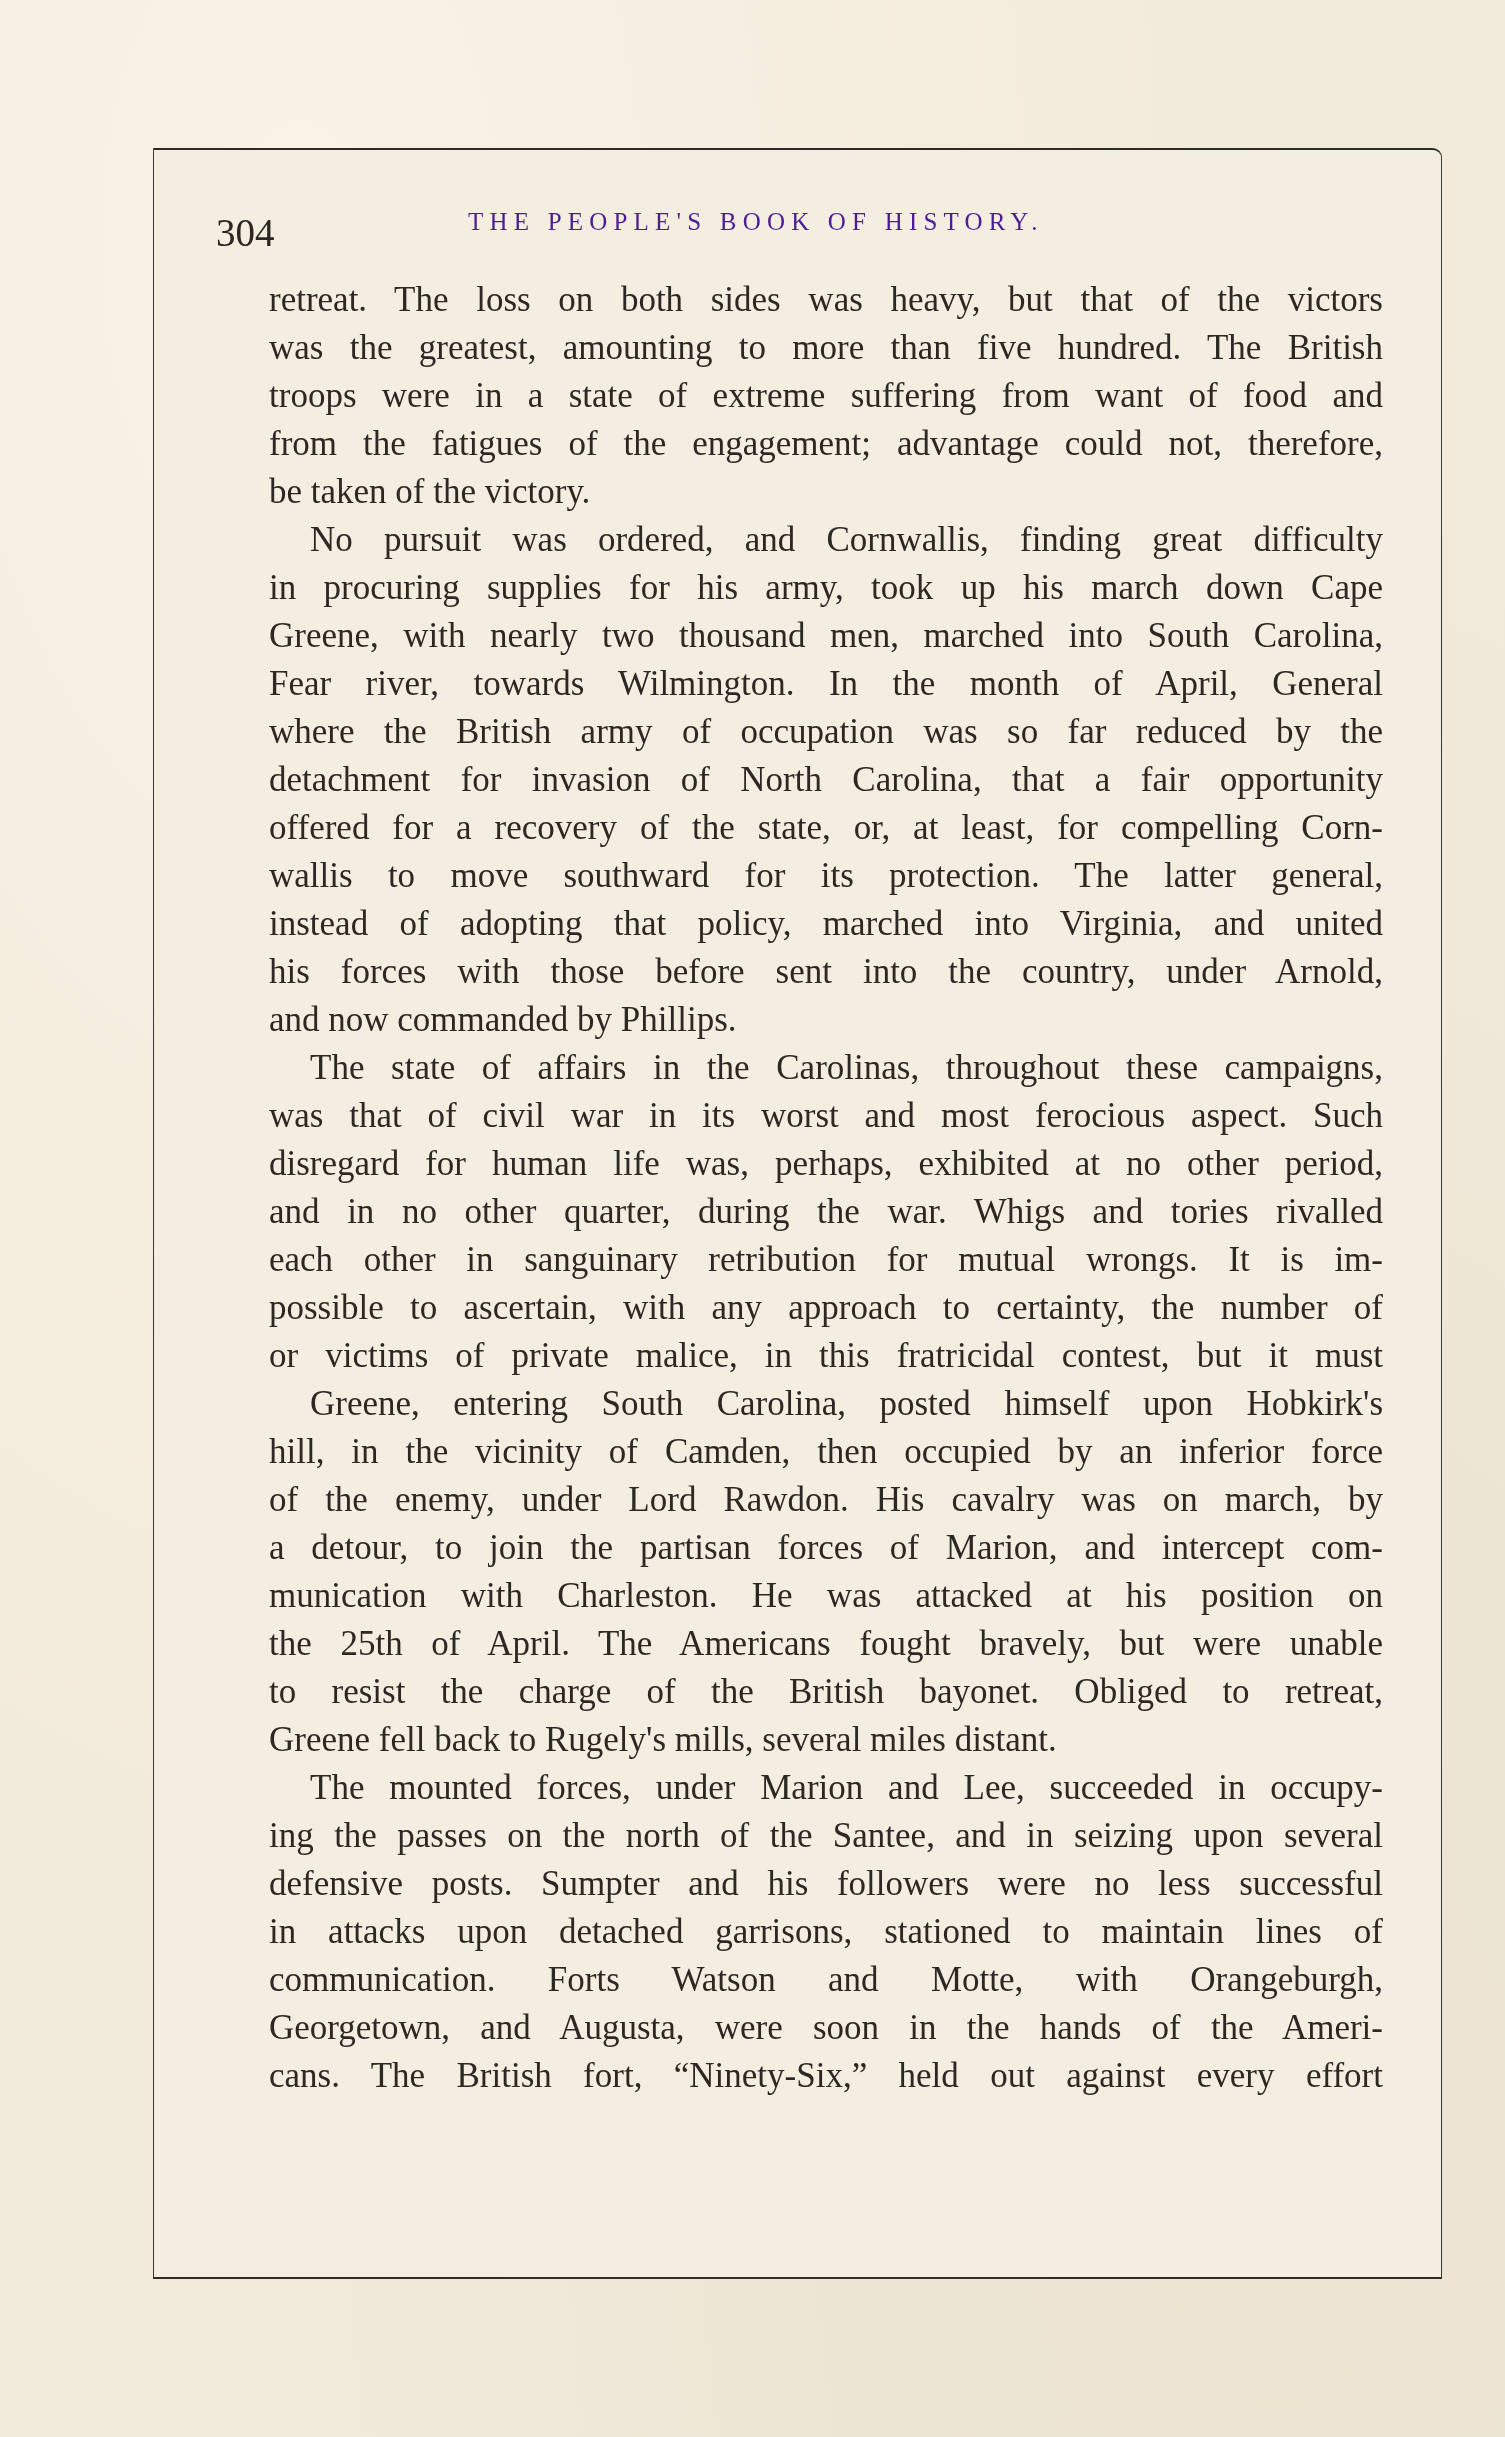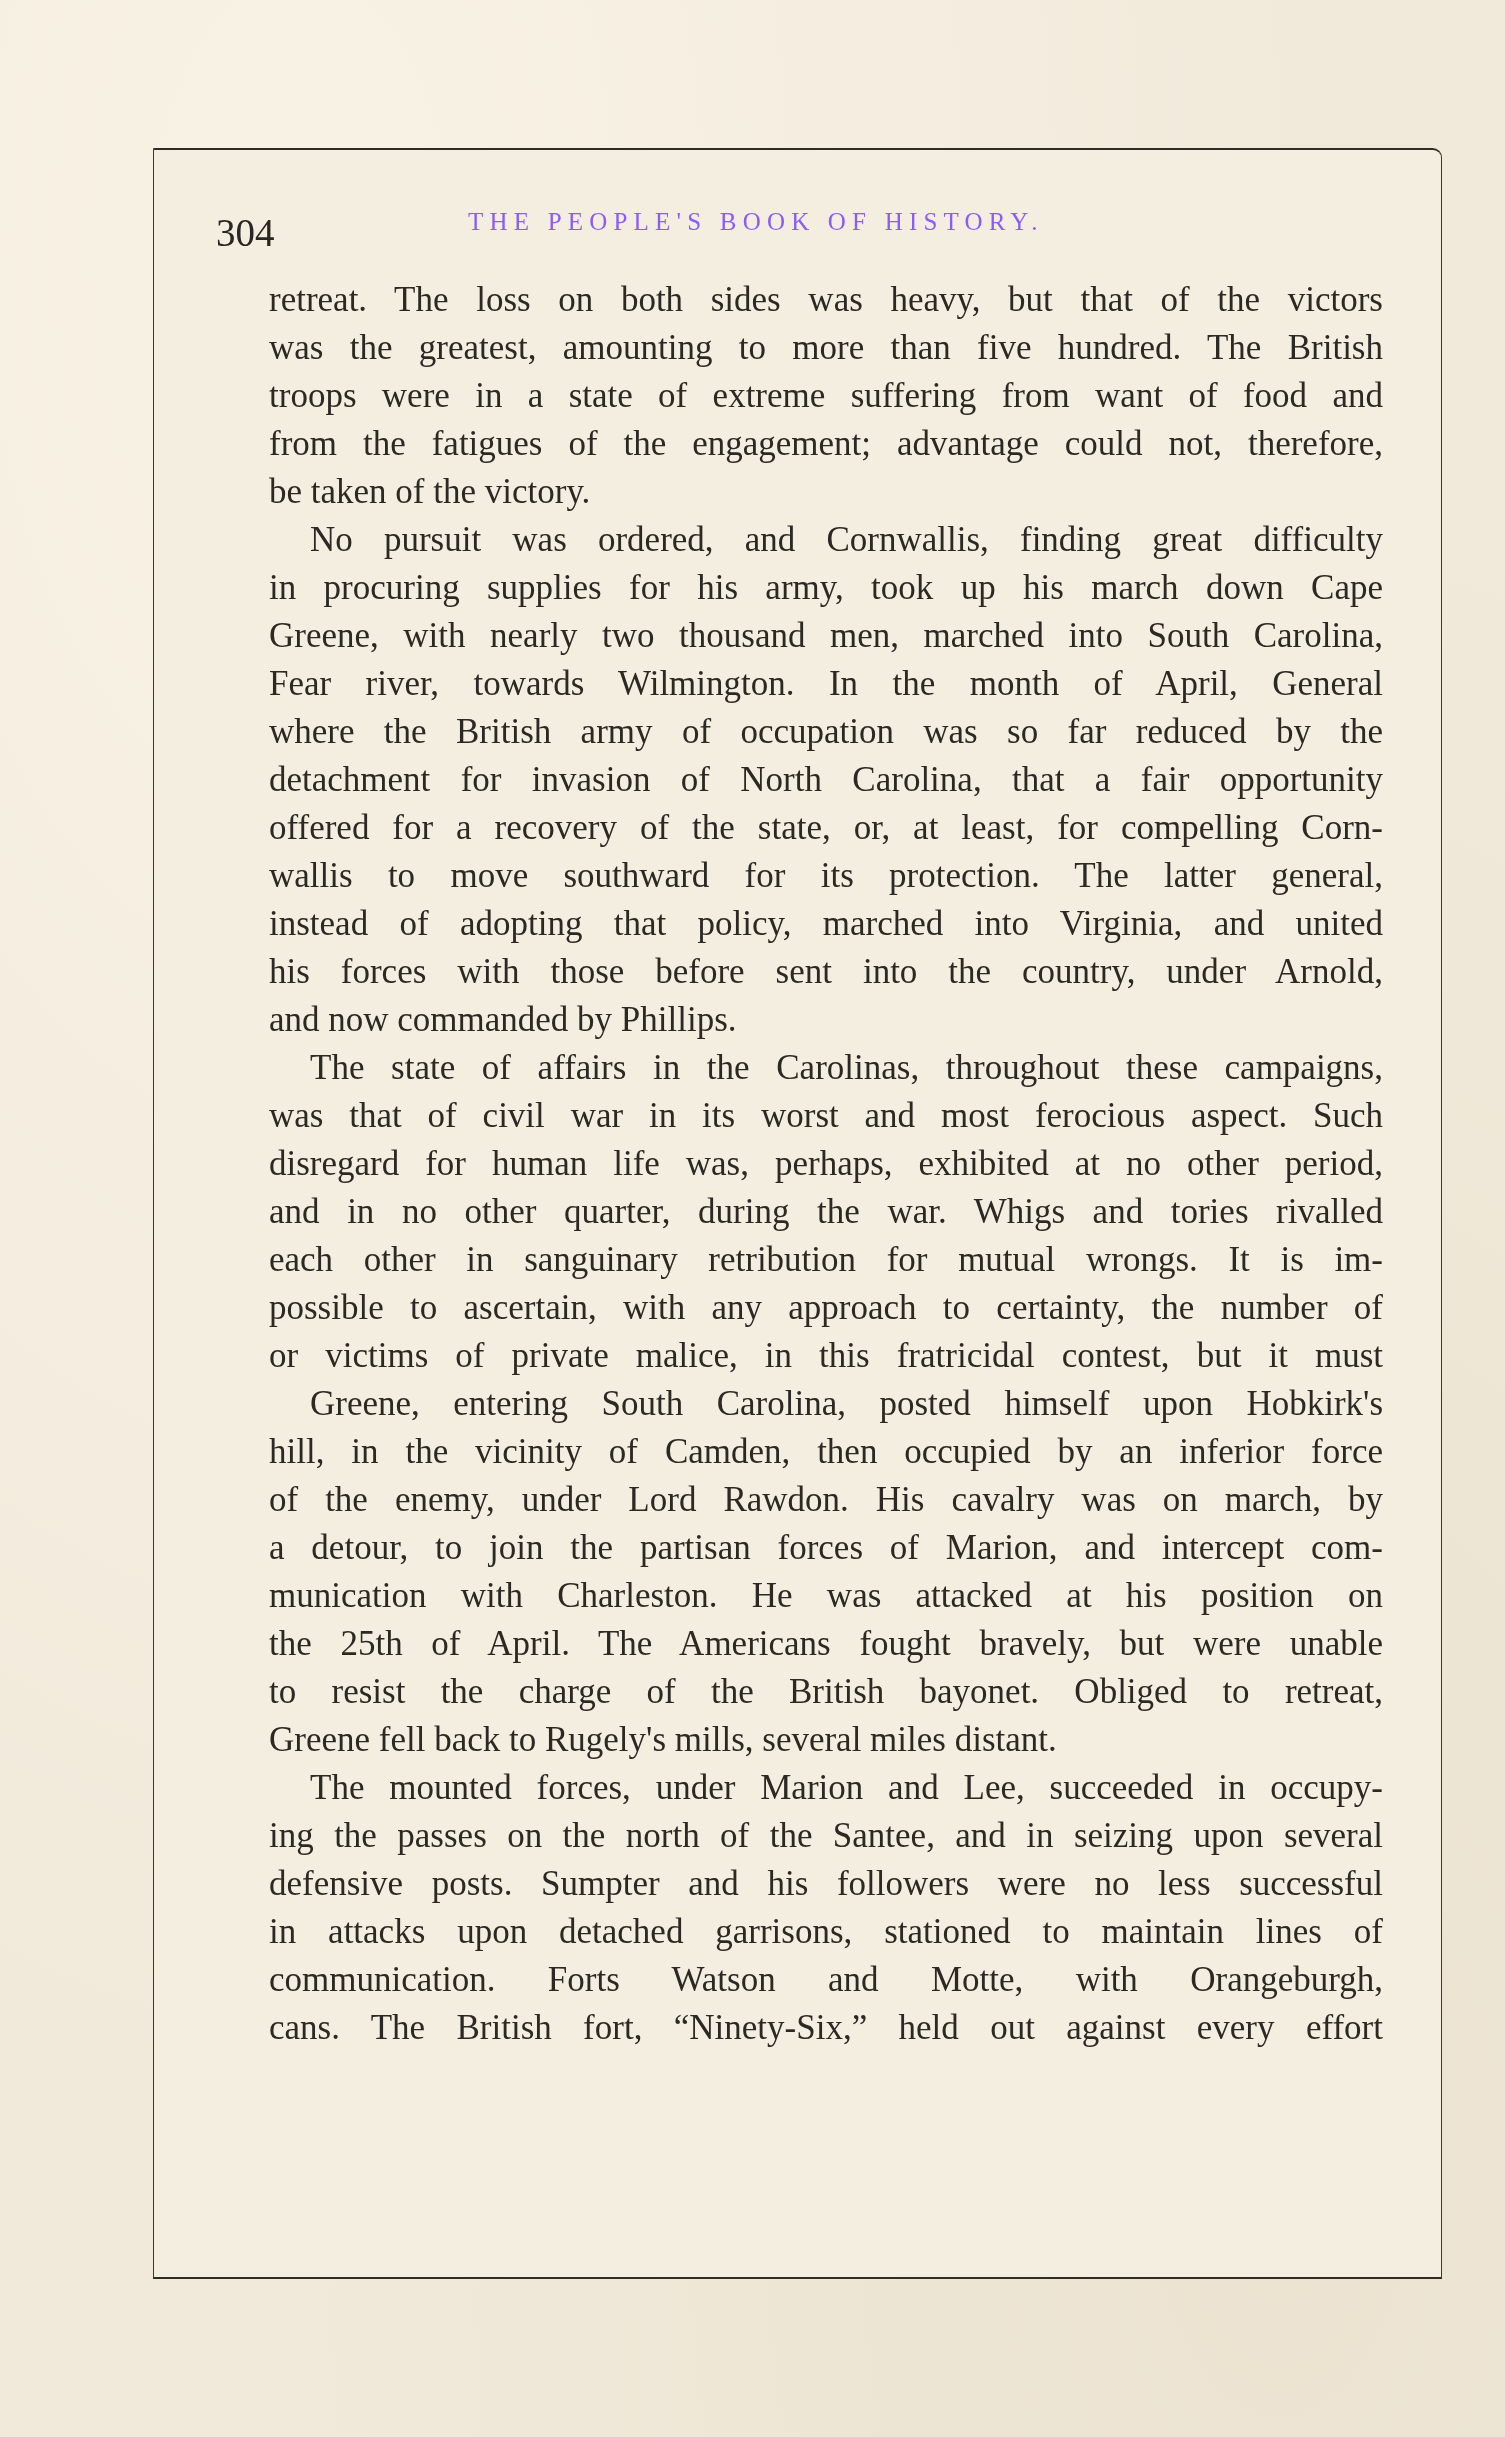--- a/index.html
+++ b/index.html
@@ -54,21 +54,21 @@
       letter-spacing: 0px;
       color: #2a2723;
     }
     .book-title {
       position: absolute;
       left: 252px;
       top: 9.4px;
       font-family: "Liberation Serif", serif;
       font-size: 25px;
       letter-spacing: 6.2px;
-      color: #8b5cf6;
+      color: #4c1d95;
     }
     .body-text {
       position: absolute;
       left: 225px;
       top: 276px;
       width: 1158px;
     }
     .line {
       display: block;
       height: 48px;
@@ -139,16 +139,17 @@
       <span class="line">the 25th of April.  The Americans fought bravely, but were unable</span>
       <span class="line">to resist the charge of the British bayonet.  Obliged to retreat,</span>
       <span class="line last">Greene fell back to Rugely's mills, several miles distant.</span>
     </div>
     <div>
       <span class="line indent">The mounted forces, under Marion and Lee, succeeded in occupy-</span>
       <span class="line">ing the passes on the north of the Santee, and in seizing upon several</span>
       <span class="line">defensive posts.  Sumpter and his followers were no less successful</span>
       <span class="line">in attacks upon detached garrisons, stationed to maintain lines of</span>
       <span class="line">communication.  Forts Watson and Motte, with Orangeburgh,</span>
+      <span class="line">Georgetown, and Augusta, were soon in the hands of the Ameri-</span>
       <span class="line">cans.  The British fort, “Ninety-Six,” held out against every effort</span>
     </div>
   </div>
 
 
 </body></html>

